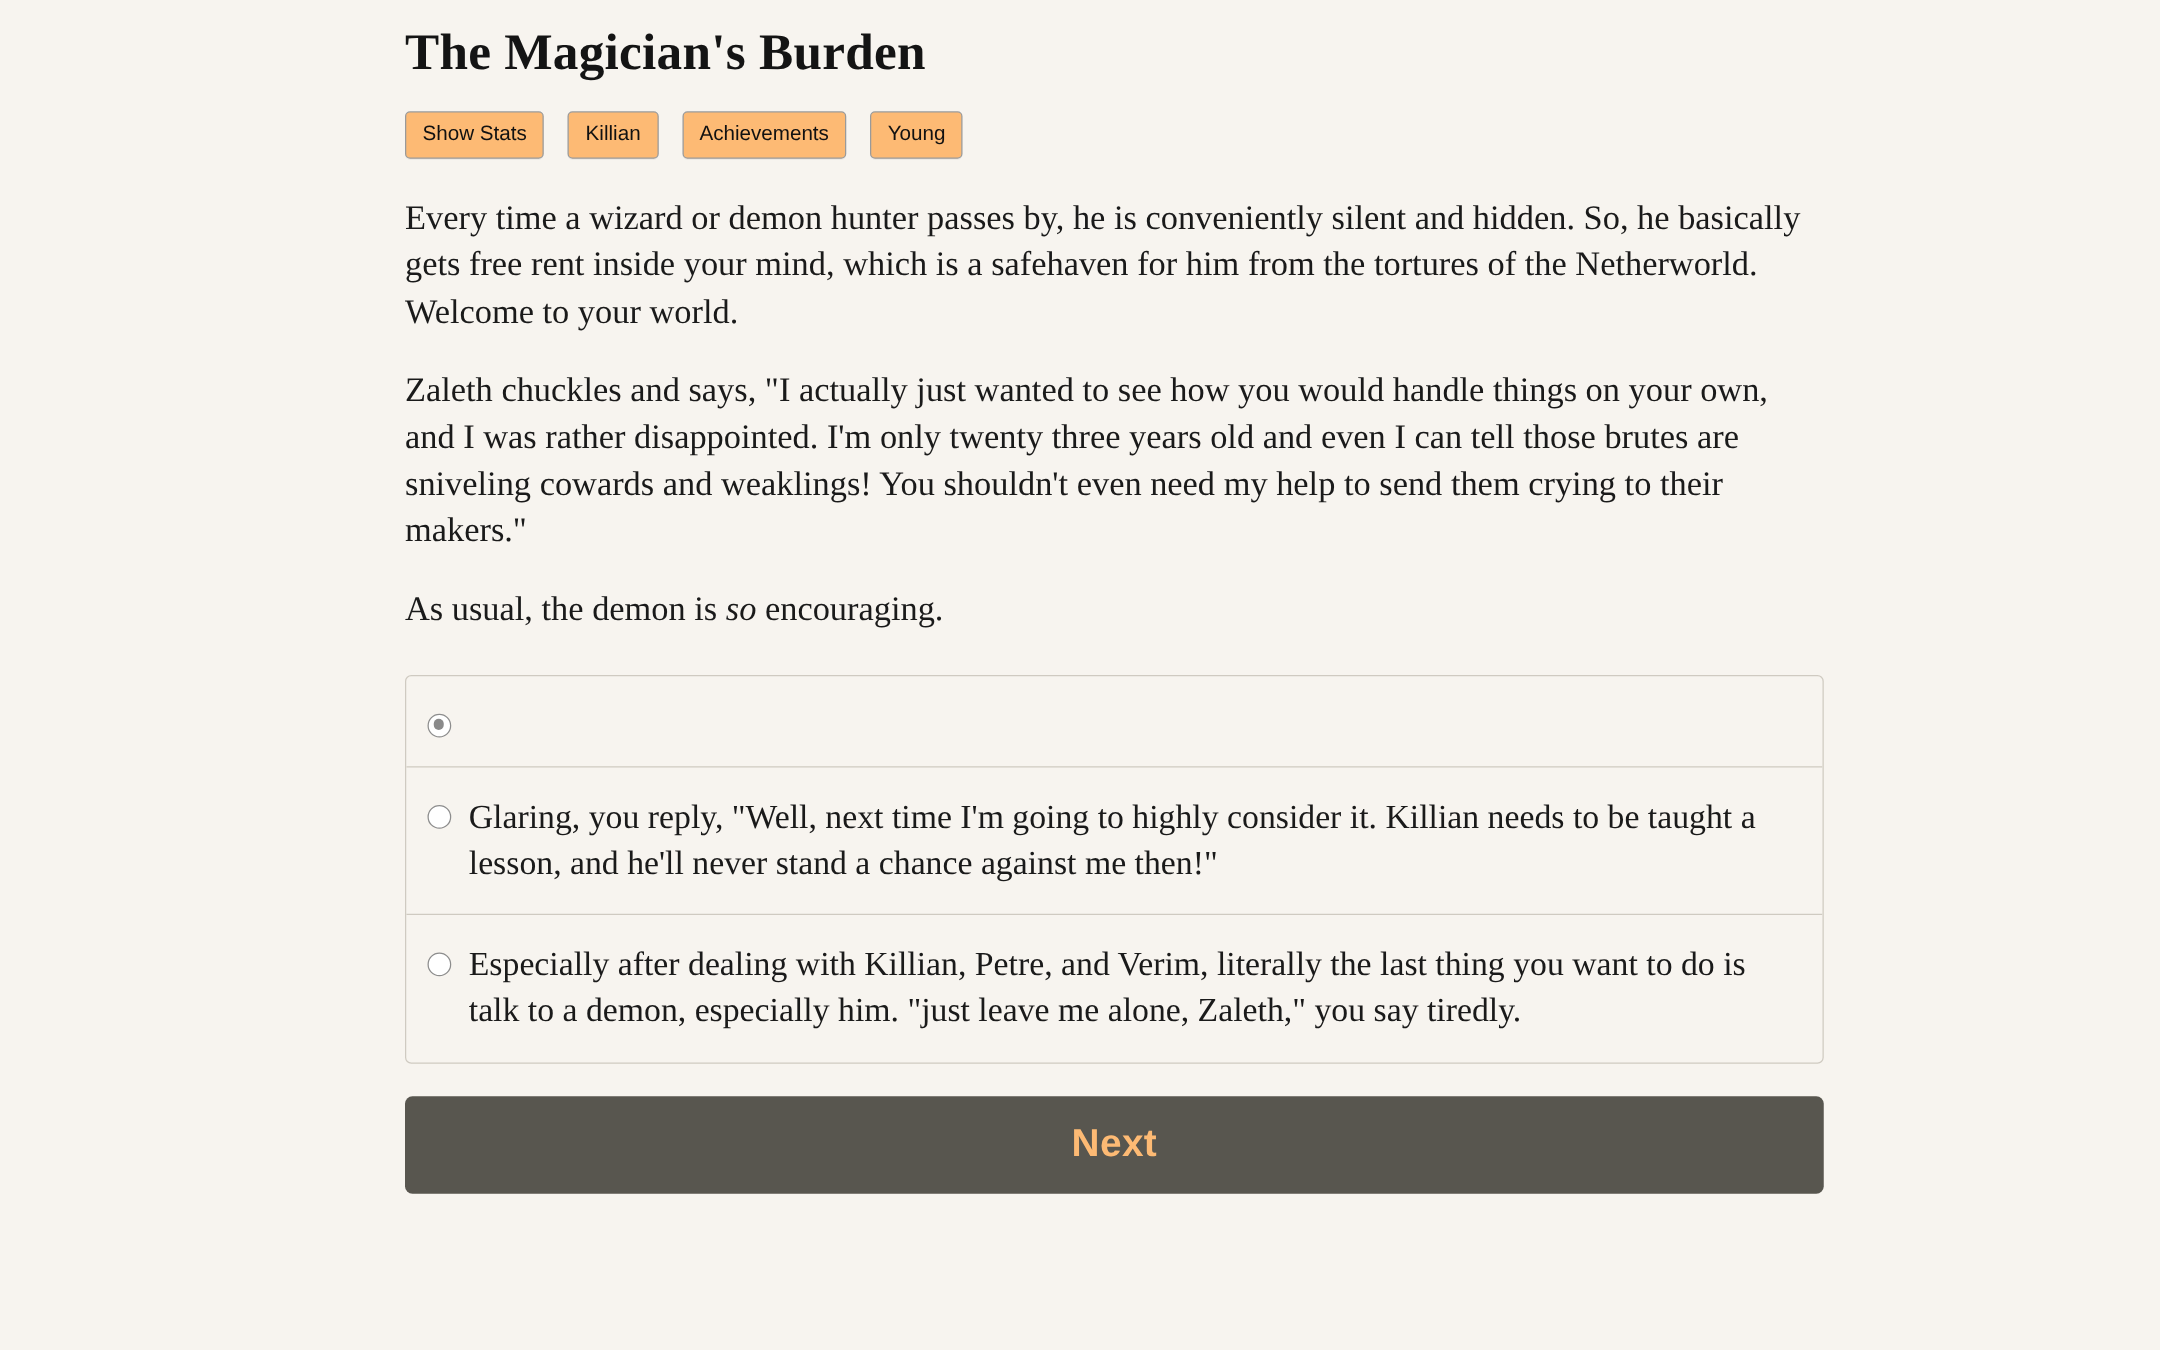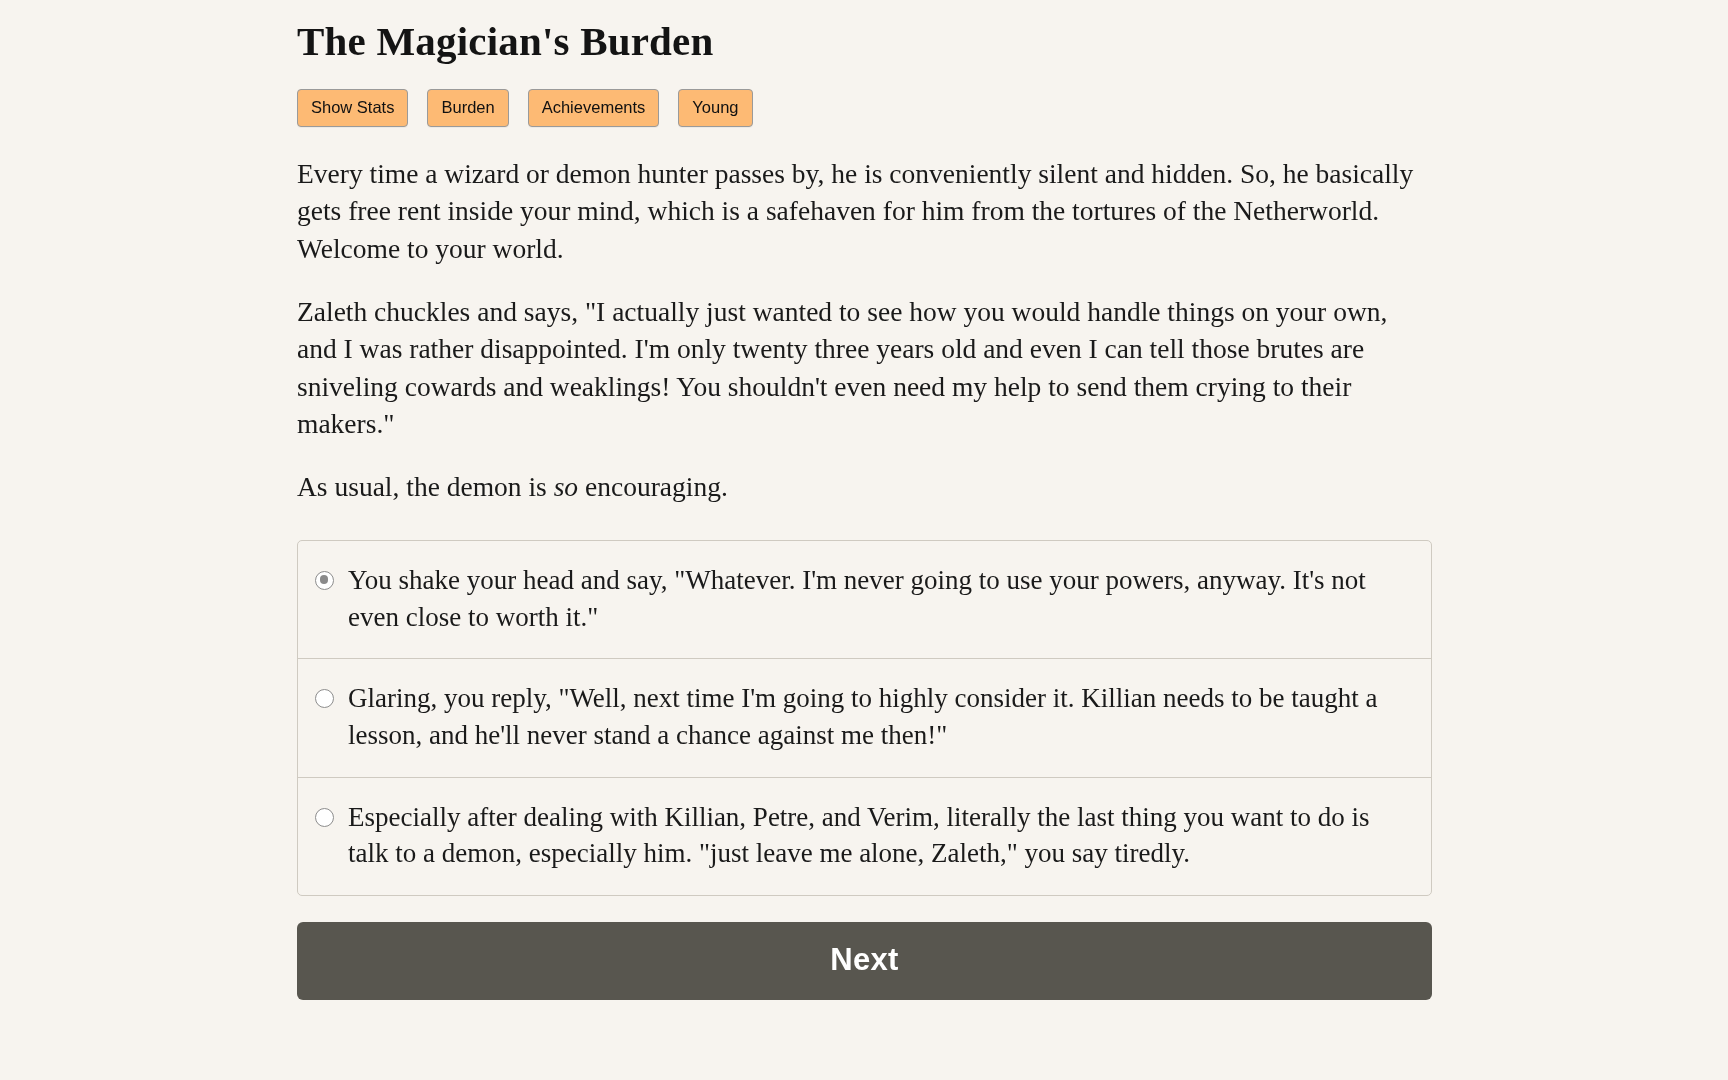--- a/index.html
+++ b/index.html
@@ -15,21 +15,21 @@
     color: #1c1c1c;
   }
   .page {
     width: 1728px;
     height: 1080px;
     position: relative;
     background: #f7f4ef;
   }
   .content {
     position: absolute;
-    left: 297px;
+    left: 324px;
     top: 0;
     width: 1135px;
   }
   .title {
     font-family: "Liberation Serif", serif;
     font-size: 41px;
     font-weight: 700;
     letter-spacing: 0.2px;
     margin: 0;
     padding-top: 16px;
@@ -113,56 +113,55 @@
   .choice-text {
     font-size: 27px;
     line-height: 1.36;
     color: #1a1a1a;
   }
 
   .next-btn {
     margin-top: 26px;
     width: 100%;
     background: #58564f;
-    color: #ffffff;
+    color: #fdba74;
     border: none;
     border-radius: 6px;
     font-family: "Liberation Sans", sans-serif;
     font-size: 31px;
     font-weight: 700;
     padding: 20px 0 22px 0;
     cursor: pointer;
     letter-spacing: 0.3px;
   }
 </style>
 </head>
 <body>
 
 <div class="page">
   <div class="content">
 
     <h1 class="title">The Magician's Burden</h1>
 
     <div class="button-row">
       <button class="ui-btn">Show Stats</button>
-      <button class="ui-btn">Burden</button>
+      <button class="ui-btn">Killian</button>
       <button class="ui-btn">Achievements</button>
       <button class="ui-btn">Young</button>
     </div>
 
     <div class="story">
       <p>Every time a wizard or demon hunter passes by, he is conveniently silent and hidden. So, he basically gets free rent inside your mind, which is a safehaven for him from the tortures of the Netherworld. Welcome to your world.</p>
       <p>Zaleth chuckles and says, "I actually just wanted to see how you would handle things on your own, and I was rather disappointed. I'm only twenty three years old and even I can tell those brutes are sniveling cowards and weaklings! You shouldn't even need my help to send them crying to their makers."</p>
       <p><span>As usual, the demon is </span><em>so</em><span> encouraging.</span></p>
     </div>
 
     <div class="choices">
       <div class="choice">
         <span class="radio selected"></span>
-        <span class="choice-text">You shake your head and say, "Whatever. I'm never going to use your powers, anyway. It's not even close to worth it."</span>
       </div>
       <div class="choice">
         <span class="radio"></span>
         <span class="choice-text">Glaring, you reply, "Well, next time I'm going to highly consider it. Killian needs to be taught a lesson, and he'll never stand a chance against me then!"</span>
       </div>
       <div class="choice">
         <span class="radio"></span>
         <span class="choice-text">Especially after dealing with Killian, Petre, and Verim, literally the last thing you want to do is talk to a demon, especially him. "just leave me alone, Zaleth," you say tiredly.</span>
       </div>
     </div>

